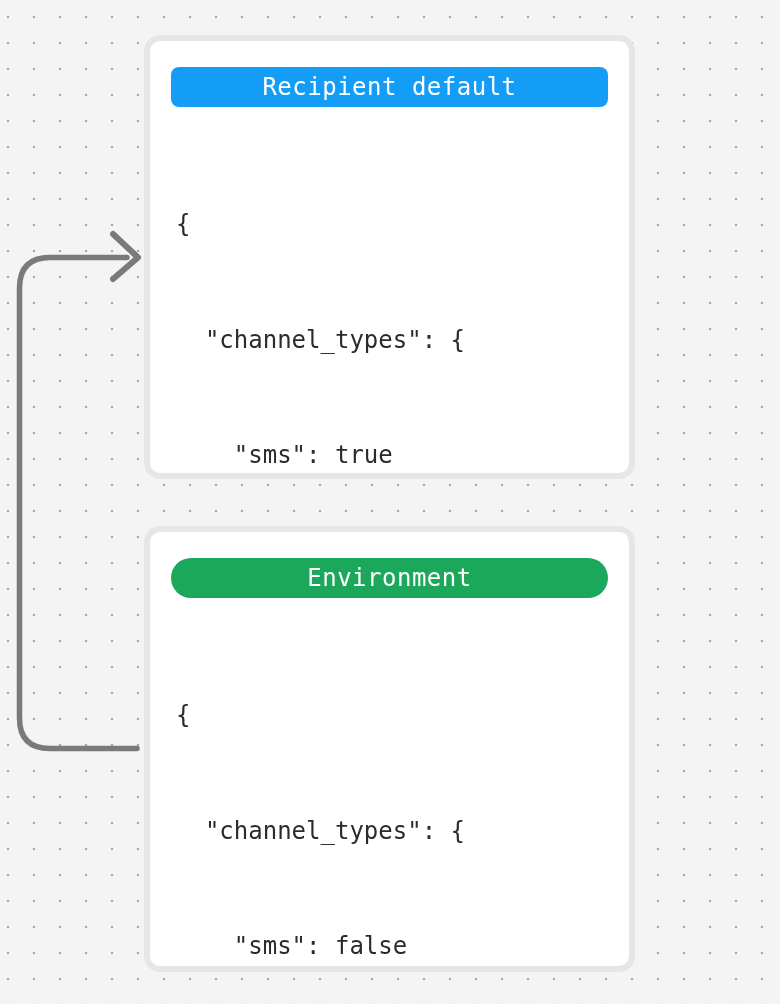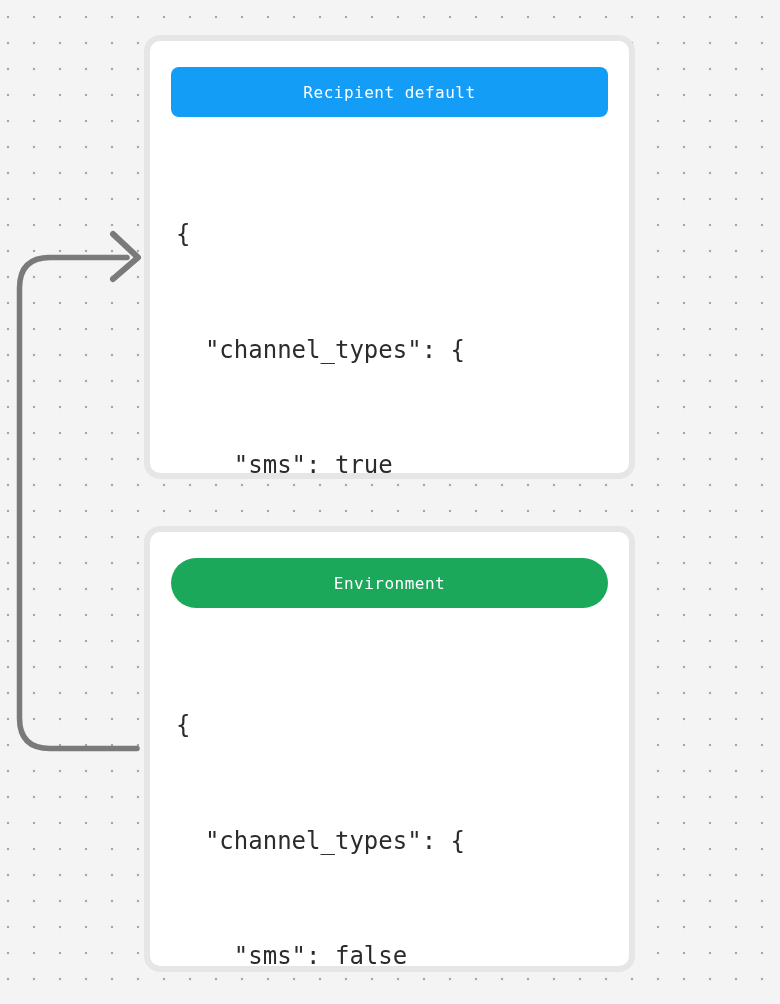--- a/index.html
+++ b/index.html
@@ -31,27 +31,27 @@
     width: 491px;
     box-sizing: border-box;
     background: #FFFFFF;
     border: 6px solid #E6E6E6;
     border-radius: 16px;
     padding: 26px 21px 20px 21px;
   }
   .card.top { top: 35px; height: 444px; }
   .card.bottom { top: 526px; height: 446px; }
   .card-header {
-    height: 50px;
+    height: 40px;
     border-radius: 8px;
     display: flex;
     align-items: center;
     justify-content: center;
     color: #FFFFFF;
-    font-size: 16px;
+    font-size: 24px;
     letter-spacing: 0.5px;
     white-space: pre;
   }
   .code {
     margin: 21px 0 0 5px;
     font-size: 24px;
     line-height: 38.5px;
     color: #2B2B2B;
     white-space: pre;
   }

